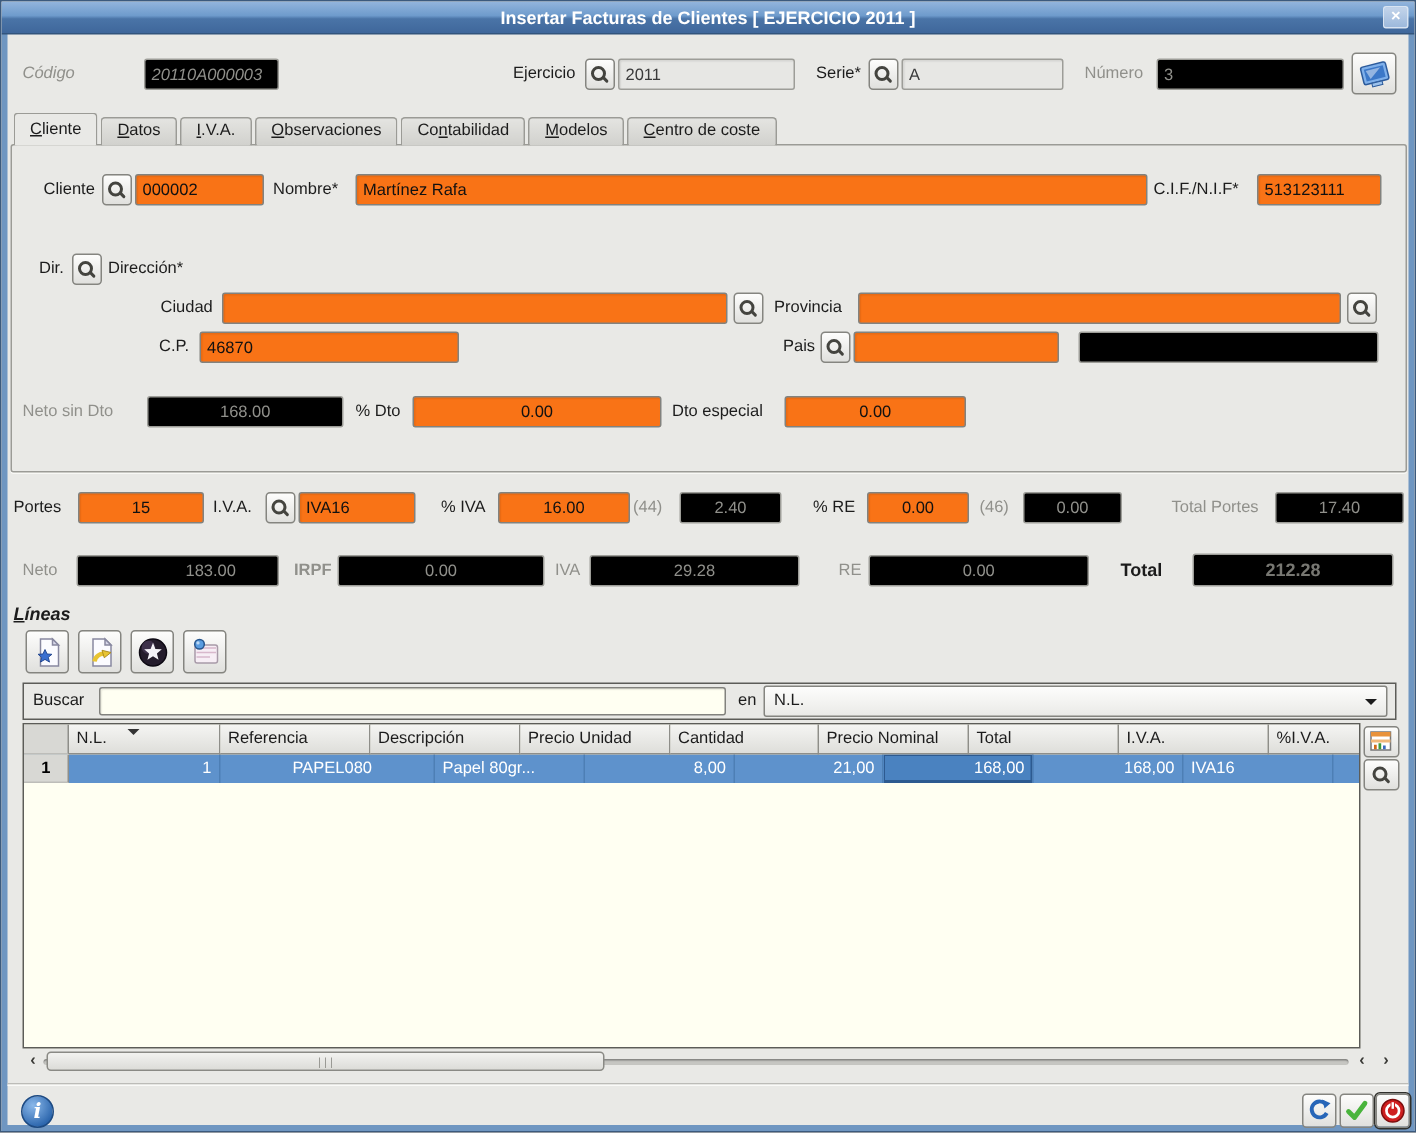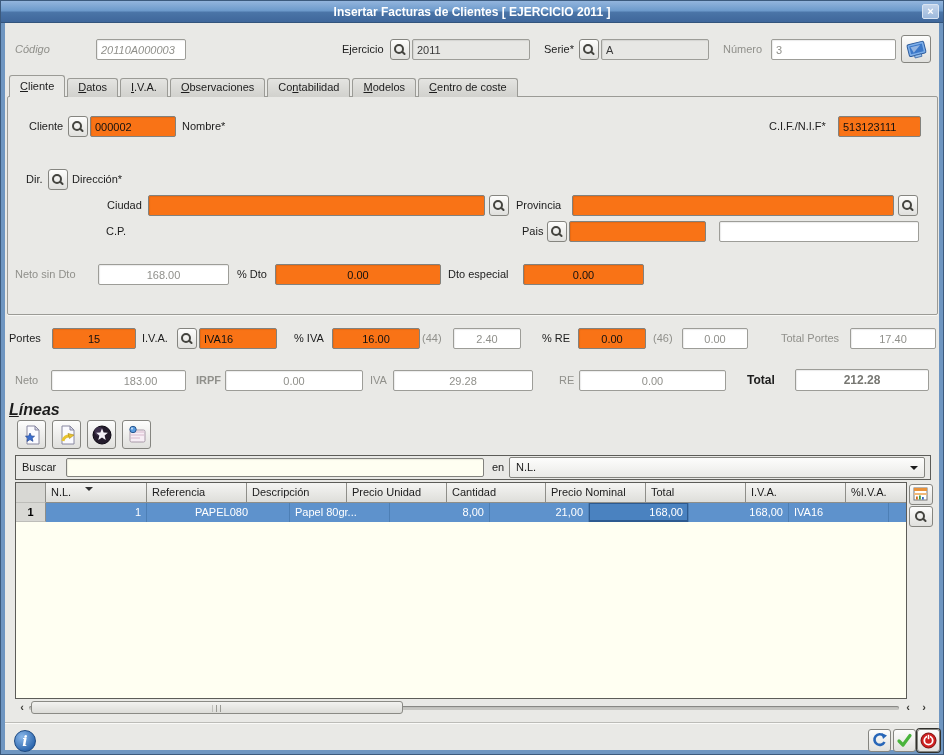--- a/index.html
+++ b/index.html
@@ -32,21 +32,21 @@
   .lbl{ position:absolute; height:21px; line-height:21px; white-space:nowrap; z-index:2;}
   .lbl.gray{ color:#90908b; }
   .lbl.it{ font-style:italic; }
   .lbl.bold{ font-weight:bold; font-size:12px; }
   .fld{
     position:absolute; height:21px; background:#f97316;
     border:1px solid #82827e; border-radius:2px; padding:0 4px;
     font-family:"Liberation Sans",sans-serif; font-size:11px; color:#111;
     box-shadow:inset 1px 1px 1px rgba(0,0,0,.08); outline:none; z-index:2;
   }
-  .fld.ro{ background:#ffffff; color:#90908b; border-color:#9d9d98;}
+  .fld.ro{ background:#000000; color:#90908b; border-color:#9d9d98;}
   .fld.dark{ background:#e7e7e4; color:#3a3a3a; border-color:#9d9d98;}
   .fld.num{ text-align:center; }
   .fld.it{ font-style:italic; }
   .fld.boldv{ font-weight:bold; font-size:12px; color:#777772;}
   .btn{
     position:absolute; background:linear-gradient(#fdfdfc,#e0e0dd);
     border:1px solid #858580; border-radius:3px;
     display:flex; align-items:center; justify-content:center; z-index:2; padding:0;
   }
   .sbtn{ width:20px; height:21px; }
@@ -160,20 +160,21 @@
     <div class="tab"><span></span><span class="key">C</span><span>entro de coste</span></div>
   </div>
   <div class="tabframe"></div>
 
   <div class="lbl" style="left:28px;top:115px;">Cliente</div>
   <button class="btn sbtn" style="left:67px;top:115px;">
       <span class="mag"></span>
     </button>
   <input class="fld" style="left: 89px; top: 115px; width: 86px;" value="000002">
   <div class="lbl" style="left:181px;top:115px;">Nombre*</div>
+  <input class="fld" style="left: 236px; top: 115px; width: 528px;" value="Martínez Rafa">
   <div class="lbl" style="left:768px;top:115px;">C.I.F./N.I.F*</div>
   <input class="fld" style="left: 837px; top: 115px; width: 83px;" value="513123111">
 
   <div class="lbl" style="left:25px;top:168px;">Dir.</div>
   <button class="btn sbtn" style="left:47px;top:168px;">
       <span class="mag"></span>
     </button>
   <div class="lbl" style="left:71px;top:168px;">Dirección*</div>
 
   <div class="lbl" style="left:106px;top:194px;">Ciudad</div>
@@ -181,20 +182,21 @@
   <button class="btn sbtn" style="left:488px;top:194px;">
       <span class="mag"></span>
     </button>
   <div class="lbl" style="left:515px;top:194px;">Provincia</div>
   <input class="fld" style="left: 571px; top: 194px; width: 322px;" value="">
   <button class="btn sbtn" style="left:897px;top:194px;">
       <span class="mag"></span>
     </button>
 
   <div class="lbl" style="left:105px;top:220px;">C.P.</div>
+  <input class="fld" style="left: 132px; top: 220px; width: 173px;" value="46870">
   <div class="lbl" style="left:521px;top:220px;">Pais</div>
   <button class="btn sbtn" style="left:546px;top:220px;">
       <span class="mag"></span>
     </button>
   <input class="fld" style="left: 568px; top: 220px; width: 137px;" value="">
   <input class="fld ro" style="left: 718px; top: 220px; width: 200px;" value="">
 
   <div class="lbl gray" style="left:14px;top:263px;">Neto sin Dto</div>
   <input class="fld ro num" style="left: 97px; top: 263px; width: 131px;" value="168.00">
   <div class="lbl" style="left:236px;top:263px;">% Dto</div>
@@ -224,21 +226,21 @@
   <input class="fld ro num" style="left: 50px; top: 369px; width: 135px; padding-left: 48px;" value="183.00">
   <div class="lbl gray" style="left:195px;top:369px;font-weight:bold;">IRPF</div>
   <input class="fld ro num" style="left: 224px; top: 369px; width: 138px;" value="0.00">
   <div class="lbl gray" style="left:369px;top:369px;">IVA</div>
   <input class="fld ro num" style="left: 392px; top: 369px; width: 140px;" value="29.28">
   <div class="lbl gray" style="left:558px;top:369px;">RE</div>
   <input class="fld ro num" style="left: 578px; top: 369px; width: 147px;" value="0.00">
   <div class="lbl bold" style="left:746px;top:369px;">Total</div>
   <input class="fld ro num boldv" style="left: 794px; top: 368px; width: 134px; height: 22px;" value="212.28">
 
-  <div class="lbl" style="left:8px;top:398px;font-weight:bold;font-style:italic;font-size:16px;"><span class="key">L</span><span>íneas</span></div>
+  <div class="lbl" style="left:8px;top:398px;font-weight:bold;font-style:italic;font-size:12px;"><span class="key">L</span><span>íneas</span></div>
 
   <button class="btn tbtn" style="left:16px;top:419px;">
     <svg width="22" height="22" viewBox="0 0 22 22">
       <path d="M6 2 h8 l4 4 v14 h-12 z" fill="#fbfbff" stroke="#8888a0"></path>
       <path d="M14 2 l4 4 h-4 z" fill="#d8d8ea" stroke="#8888a0"></path>
       <polygon points="9,9 10.4,12 13.6,12.2 11.2,14.2 12,17.4 9,15.6 6,17.4 6.8,14.2 4.4,12.2 7.6,12" fill="#3b6fd0" stroke="#1c3f8a" stroke-width="0.6"></polygon>
     </svg>
   </button>
   <button class="btn tbtn" style="left:51px;top:419px;">
     <svg width="22" height="22" viewBox="0 0 22 22">

